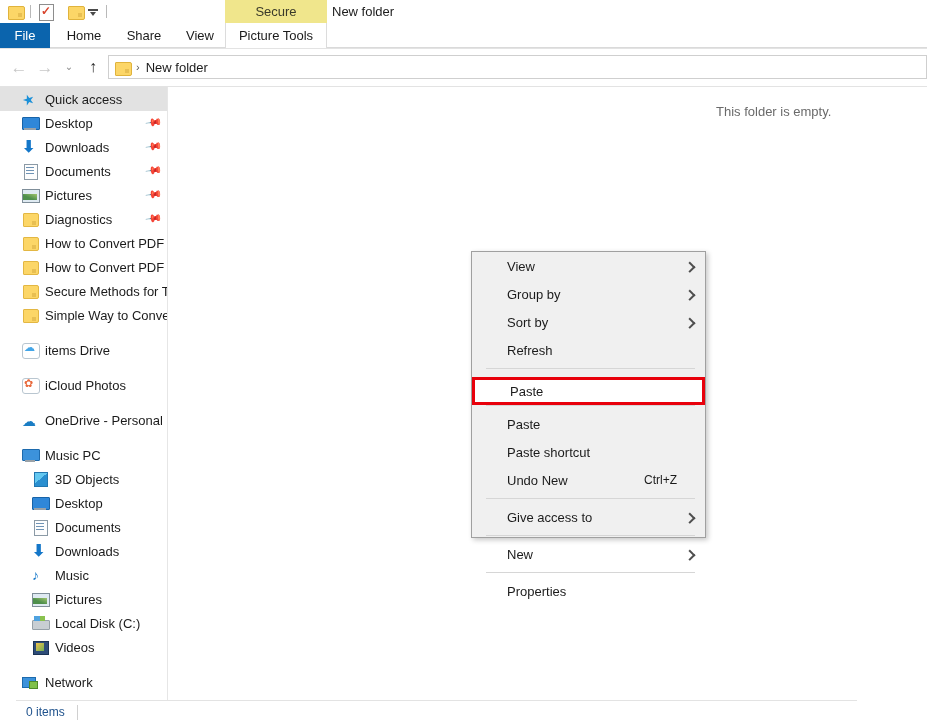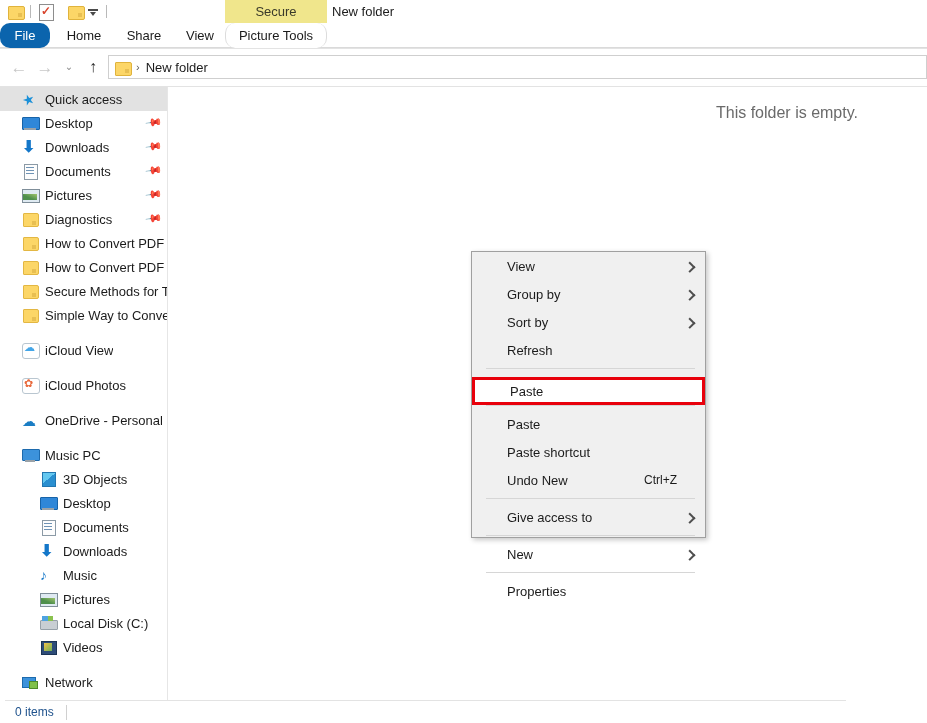--- a/index.html
+++ b/index.html
@@ -64,21 +64,21 @@
     display: flex; align-items: center; font-size: 13px; color: #1b1b1b;
   }
 
   
   .ribbon {
     position: absolute; left: 0; top: 23px; width: 927px; height: 25px;
     background: #ffffff; border-bottom: 1px solid #dadada;
   }
   .tab {
     position: absolute; top: 0; height: 25px; display: flex; align-items: center;
-    justify-content: center; font-size: 13px; color: #1b1b1b; cursor: default; border-radius: 10px;
+    justify-content: center; font-size: 13px; color: #1b1b1b; cursor: default;
   }
   .tab-file { left: 0; width: 50px; background: #0b64ad; color: #ffffff; }
   .tab-home { left: 58px; width: 52px; }
   .tab-share { left: 118px; width: 52px; }
   .tab-view { left: 178px; width: 44px; }
   .tab-ctx {
     left: 225px; width: 102px; background: #ffffff;
     border-left: 1px solid #dcdcdc; border-right: 1px solid #dcdcdc; text-align: right;
   }
   .ribbon-rule {
@@ -112,21 +112,21 @@
   
   .sidebar {
     position: absolute; left: 0; top: 87px; width: 168px; height: 613px;
     background: #ffffff; overflow: hidden; border-right: 1px solid #e6e6e6;
   }
   .nav-item {
     position: relative; height: 24px; display: flex; align-items: center;
     padding-left: 22px; white-space: nowrap; font-size: 13px; color: #1b1b1b;
   }
   .nav-item.indent1 { padding-left: 22px; }
-  .nav-item.indent2 { padding-left: 40px; }
+  .nav-item.indent2 { padding-left: 32px; }
   .nav-item.selected { background: #e2e2e2; }
   .nav-ico {
     width: 16px; height: 16px; margin-right: 7px; flex: 0 0 16px;
     position: relative; display: inline-block;
   }
   .nav-label { overflow: hidden; }
   .pin {
     position: absolute; right: 8px; top: 5px; width: 12px; height: 13px;
     color: #8d8d8d; font-size: 11px; line-height: 13px; transform: rotate(38deg);
   }
@@ -216,21 +216,21 @@
   .ic-network::after {
     content: ""; position: absolute; right: 0px; bottom: 1px; width: 7px; height: 6px;
     background: #7fc04a; border: 1px solid #4d8a2a;
   }
 
   
   .content {
     position: absolute; left: 169px; top: 87px; width: 758px; height: 613px; background: #ffffff;
   }
   .empty-msg {
-    position: absolute; left: 547px; top: 17px; font-size: 16px; color: #6a6a6a;
+    position: absolute; left: 547px; top: 17px; font-size: 13px; color: #6a6a6a;
   }
 
   
   .ctxmenu {
     position: absolute; left: 471px; top: 251px; width: 235px; height: 287px;
     background: #f0f0f0; border: 1px solid #a0a0a0;
     box-shadow: 2px 2px 5px rgba(0,0,0,0.22);
   }
   .ctx-item {
     position: relative; height: 22px; display: flex; align-items: center;
@@ -253,21 +253,21 @@
     position: absolute; left: 0px; top: 125px; width: 233px; height: 28px;
     border: 3px solid #e8000b; background: #ffffff; z-index: 3;
   }
   .ctx-highlight-label {
     position: absolute; left: 35px; top: 50%; transform: translateY(-50%);
     font-size: 13px; color: #1b1b1b;
   }
 
   
   .statusbar {
-    position: absolute; left: 5px; top: 700px; width: 841px; height: 23px;
+    position: absolute; left: 16px; top: 700px; width: 841px; height: 23px;
     background: #ffffff; border-top: 1px solid #e3e3e3;
     display: flex; align-items: center;
   }
   .status-text { font-size: 12px; color: #20538d; padding-left: 10px; }
   .status-div { width: 1px; height: 15px; background: #d0d0d0; margin-left: 12px; }
 </style>
 </head>
 <body>
 
 <div class="window">
@@ -355,21 +355,21 @@
     </div>
     <div class="nav-item indent1">
       <span class="nav-ico ic-folder"></span>
       <span class="nav-label">Simple Way to Conve</span>
     </div>
 
     <div class="nav-gap"></div>
 
     <div class="nav-item">
       <span class="nav-ico ic-icloud"></span>
-      <span class="nav-label">iCloud View</span>
+      <span class="nav-label">items Drive</span>
     </div>
     <div class="nav-gap"></div>
     <div class="nav-item">
       <span class="nav-ico ic-iphotos"></span>
       <span class="nav-label">iCloud Photos</span>
     </div>
     <div class="nav-gap"></div>
     <div class="nav-item">
       <span class="nav-ico ic-onedrive">☁</span>
       <span class="nav-label">OneDrive - Personal</span>

